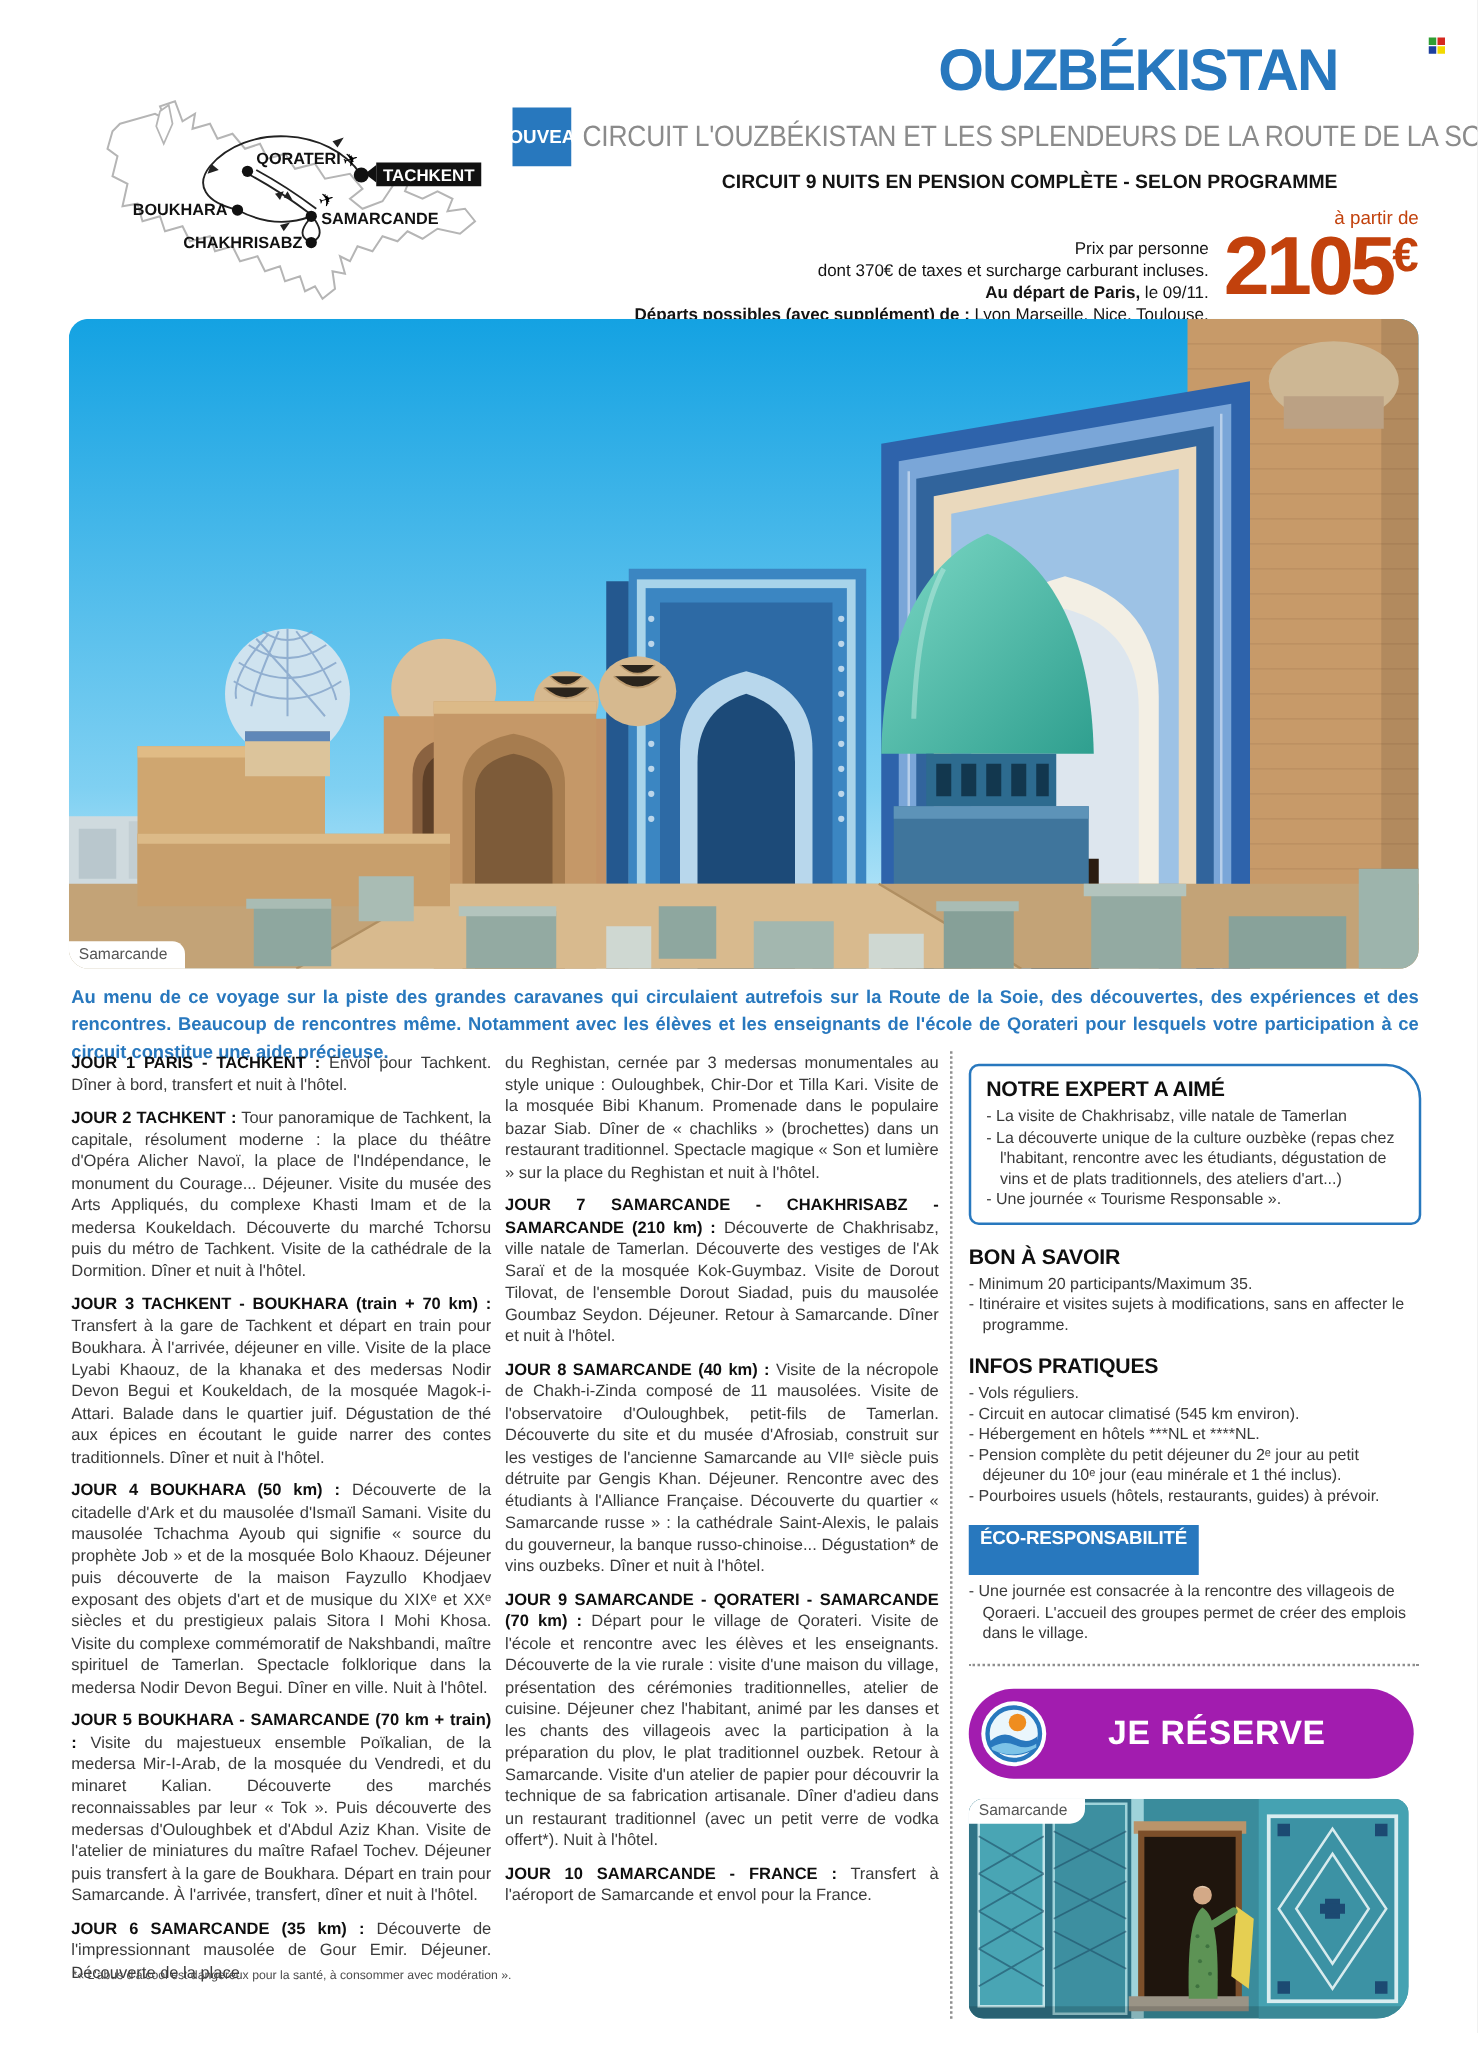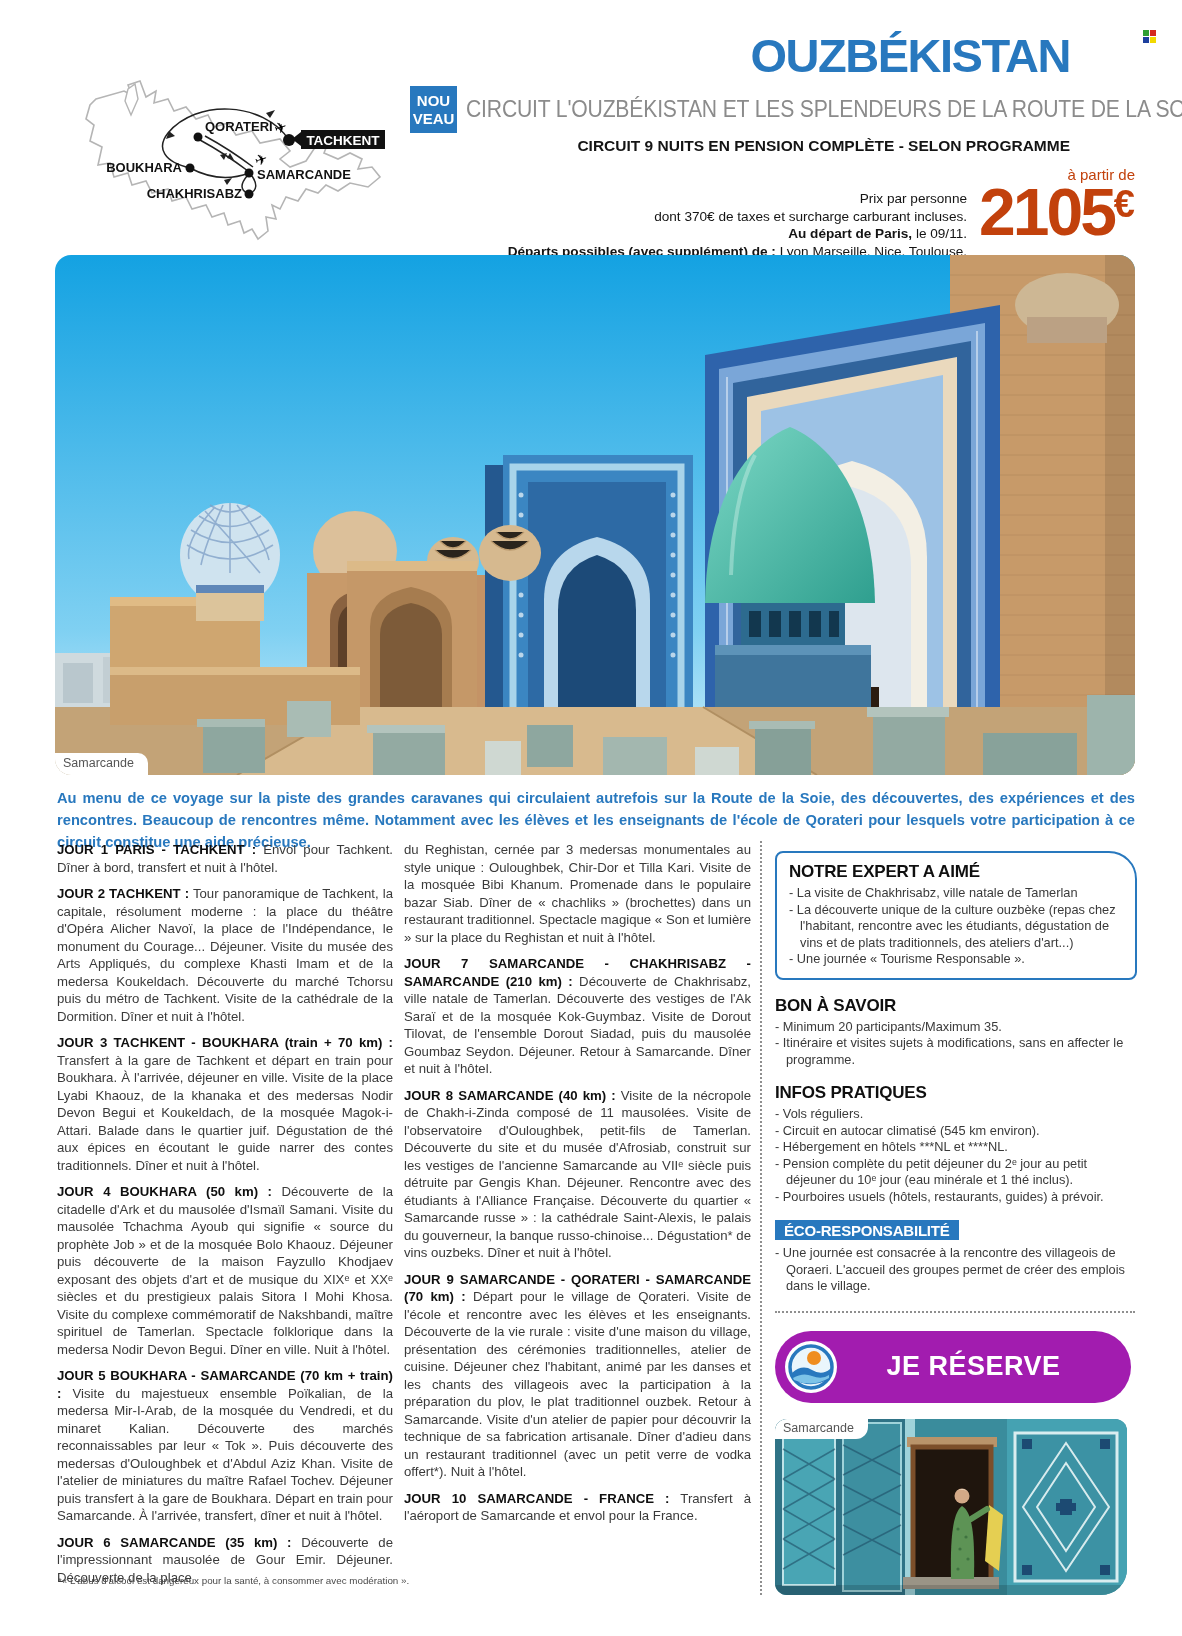--- a/index.html
+++ b/index.html
@@ -7,21 +7,21 @@
         font-family:"Liberation Sans",sans-serif;color:#3a3a3a;margin:0 auto;}
   
   .map-svg{position:absolute;left:28px;top:40px;width:378px;height:212px;}
   .brand-icon{position:absolute;right:26px;top:30px;width:13px;height:13px;display:grid;
               grid-template-columns:6px 6px;grid-template-rows:6px 6px;gap:1px;}
   .brand-icon i{display:block;}
   .page-title{position:absolute;top:28px;right:112px;font-size:47px;font-weight:700;
               color:#2878be;letter-spacing:-1.5px;white-space:nowrap;}
   .subtitle-row{position:absolute;left:410px;top:86px;display:flex;gap:9px;align-items:flex-start;}
   .new-badge{width:47px;height:47px;background:#2878be;color:#fff;font-weight:700;font-size:15px;
-             line-height:1.15;display:flex;flex-direction:column;align-items:center;justify-content:center;flex:none;}
+             line-height:1.15;display:flex;flex-direction:row;align-items:center;justify-content:center;flex:none;}
   .subtitle{font-size:23.5px;color:#8b8b8b;white-space:nowrap;transform:scaleX(.9);
             transform-origin:left top;padding-top:10px;letter-spacing:-.2px;}
   .program-line{position:absolute;right:112px;top:137px;font-size:15.5px;font-weight:700;color:#141414;}
   .price-block{position:absolute;right:47px;top:166px;display:flex;align-items:flex-start;gap:12px;}
   .price-lines{text-align:right;font-size:13.6px;color:#141414;line-height:1.3;padding-top:24px;}
   .price-big{text-align:right;color:#c2410c;}
   .from-label{font-size:15px;margin-bottom:-4px;}
   .amount{font-size:66px;font-weight:700;line-height:1;letter-spacing:-3px;margin-top:17px;}
   .euro{font-size:38px;font-weight:700;position:relative;top:-18px;letter-spacing:0;}
   
@@ -39,21 +39,21 @@
   .col-mid{width:347px;flex:none;margin-left:11px;}
   .col-side{flex:1;margin-left:9px;border-left:2px dotted #8f8f8f;padding-left:13px;min-height:715px;}
   .day{margin:0 0 9px;font-size:13.2px;line-height:17.5px;text-align:justify;color:#3a3a3a;}
   .day b{color:#0f0f0f;}
   
   .expert-box{border:2px solid #2878be;border-radius:8px 28px 8px 8px;padding:9px 12px 10px;margin:10px 0 16px;}
   .side-title{font-size:17px;font-weight:700;color:#0f0f0f;letter-spacing:-.2px;margin-bottom:3px;}
   .side-item{font-size:12.8px;line-height:16.5px;color:#3a3a3a;padding-left:11px;text-indent:-11px;}
   .side-sec{margin-bottom:15px;}
   .eco-chip{display:inline-block;background:#2878be;color:#fff;font-weight:700;font-size:15px;
-            padding:2px 9px 1px;margin-bottom:5px;letter-spacing:-.2px;}
+            padding:2px 9px 21px;margin-bottom:5px;letter-spacing:-.2px;}
   .dotted-sep{border-top:2px dotted #8f8f8f;margin:16px 2px 18px 0;}
   .reserve-btn{width:356px;height:72px;background:#a21caf;border-radius:38px;display:flex;
                align-items:center;border:none;cursor:pointer;padding:0 10px 0 9px;margin:0 0 16px;}
   .reserve-logo{width:54px;height:54px;flex:none;}
   .reserve-label{flex:1;text-align:center;color:#fff;font-weight:700;font-size:27px;
                  font-family:"Liberation Sans",sans-serif;letter-spacing:.5px;padding-right:12px;}
   .photo-side{position:relative;width:352px;height:176px;border-radius:12px 12px 26px 12px;overflow:hidden;}
   .photo-side svg{display:block;width:100%;height:100%;}
   .photo-side .cap{position:absolute;left:0;top:0;background:#fff;padding:2px 14px 4px 8px;
                    border-bottom-right-radius:12px;font-size:12.5px;color:#555;}

